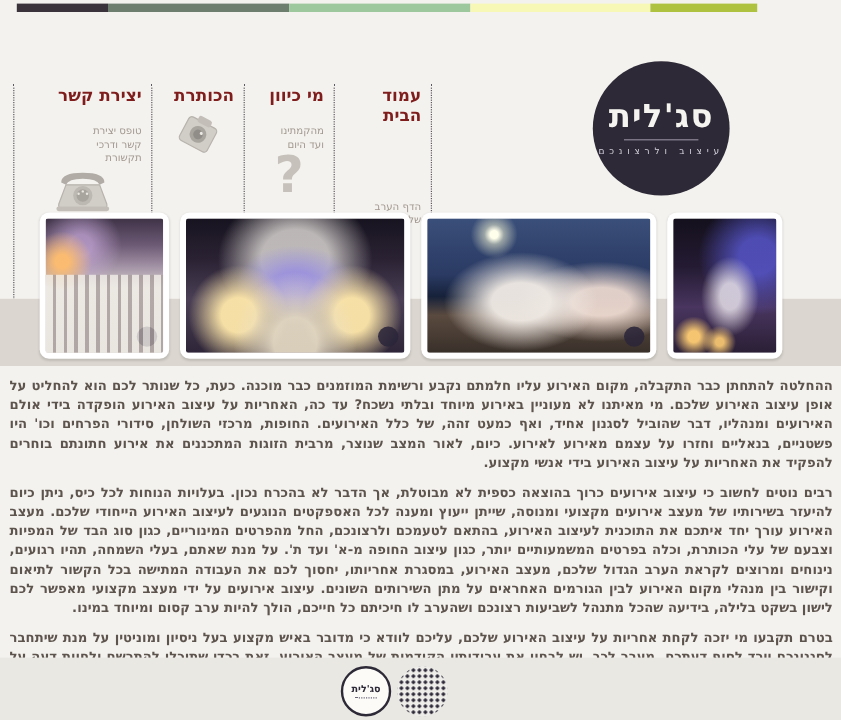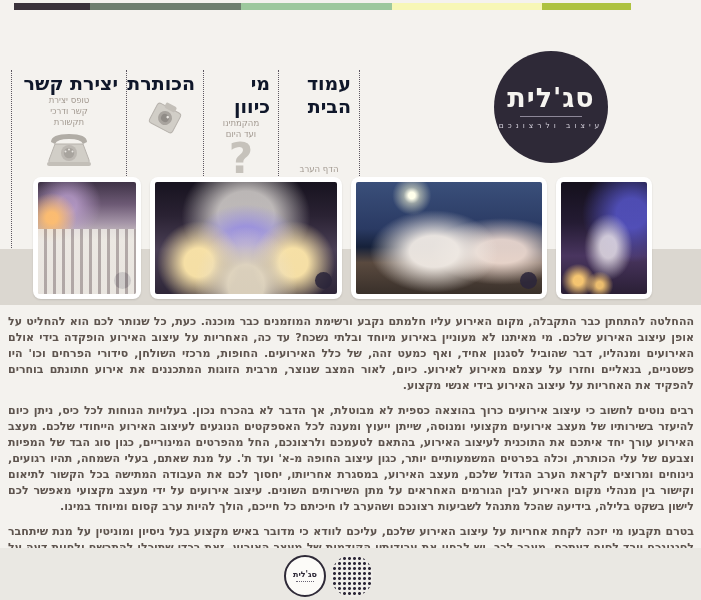--- a/index.html
+++ b/index.html
@@ -29,22 +29,22 @@
   .nav-item{
     border-left:1px dotted #5d5760;
     padding:2px 8px 0 8px;min-height:90px;cursor:pointer;
     display:flex;flex-direction:column;
   }
   .nav-item:first-child{border-right:1px dotted #5d5760;}
   .nav-item-home{width:64px;gap:46px;}
   .nav-item-about{width:58px;}
   .nav-item-galleries{width:60px;}
   .nav-item-contact{width:98px;}
-  .nav-title{font-size:19px;font-weight:bold;color:#0f172a;line-height:1.2;}
-  .nav-sub{font-size:8.5px;color:#a1988f;text-align:center;margin-top:0;line-height:11px;white-space:pre-line;}
+  .nav-title{font-size:14px;font-weight:bold;color:#7f1d1d;line-height:1.2;}
+  .nav-sub{font-size:8.5px;color:#a1988f;text-align:right;margin-top:16px;line-height:11px;white-space:pre-line;}
   .nav-icon{margin-top:2px;align-self:center;opacity:.75;}
   .qmark{font-size:42px;font-weight:bold;color:#c6c2bb;line-height:38px;align-self:center;margin-top:0;}
 
   
   .gray-band{position:absolute;left:0;top:249px;width:701px;height:56px;background:#dbd7d0;}
   .gallery{position:absolute;left:33px;top:177px;display:flex;gap:9px;}
   .card{
     background:#fff;border-radius:8px;padding:5px;height:112px;
     box-shadow:0 1px 2px rgba(0,0,0,.12);cursor:pointer;position:relative;
   }

